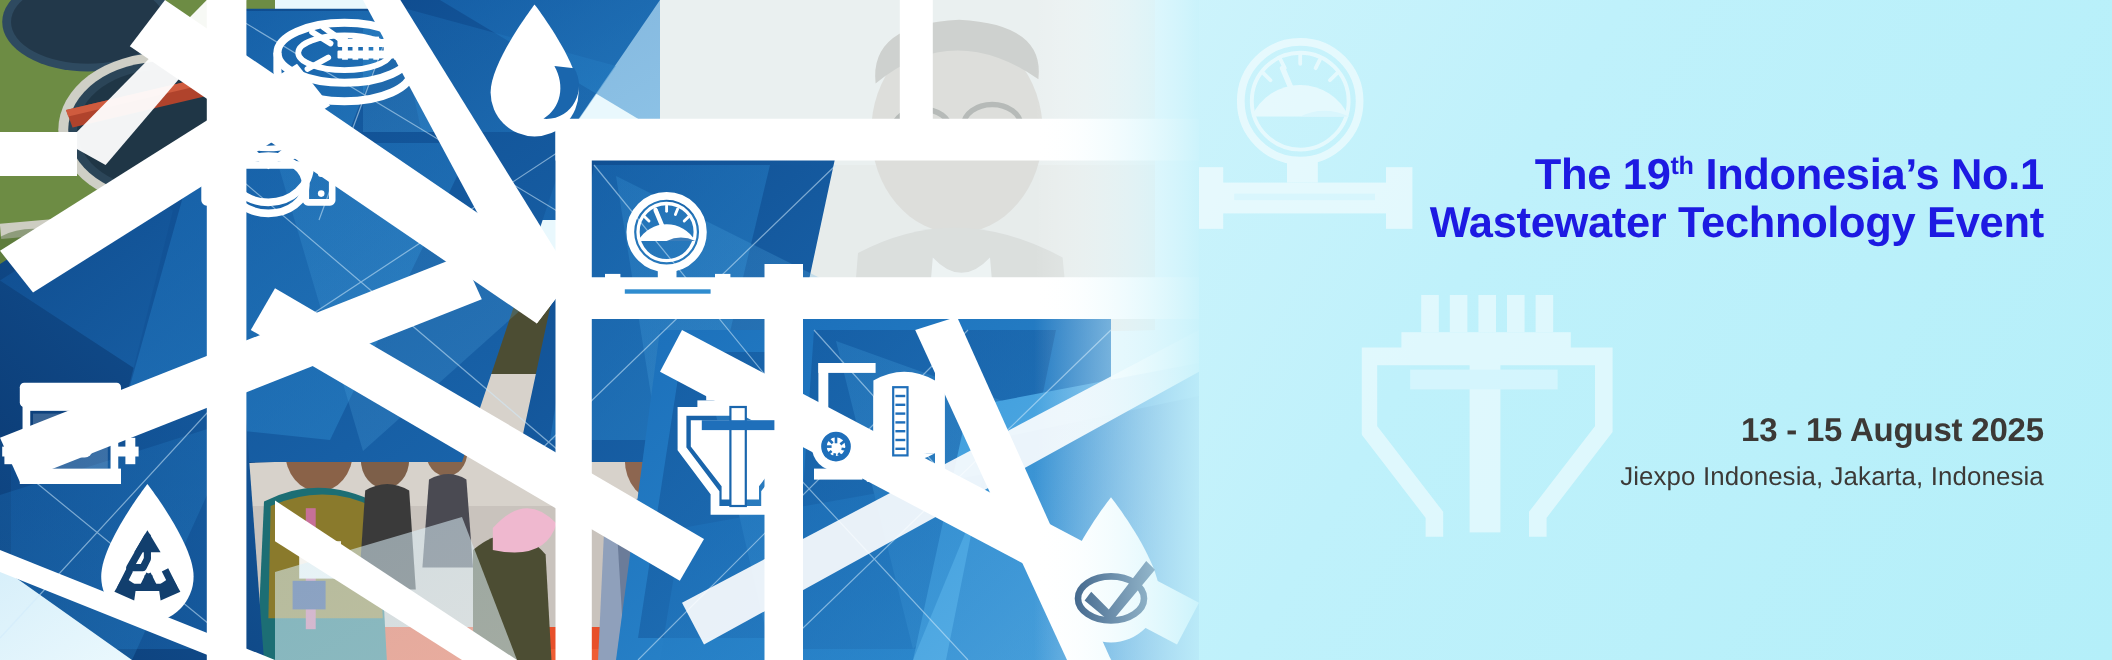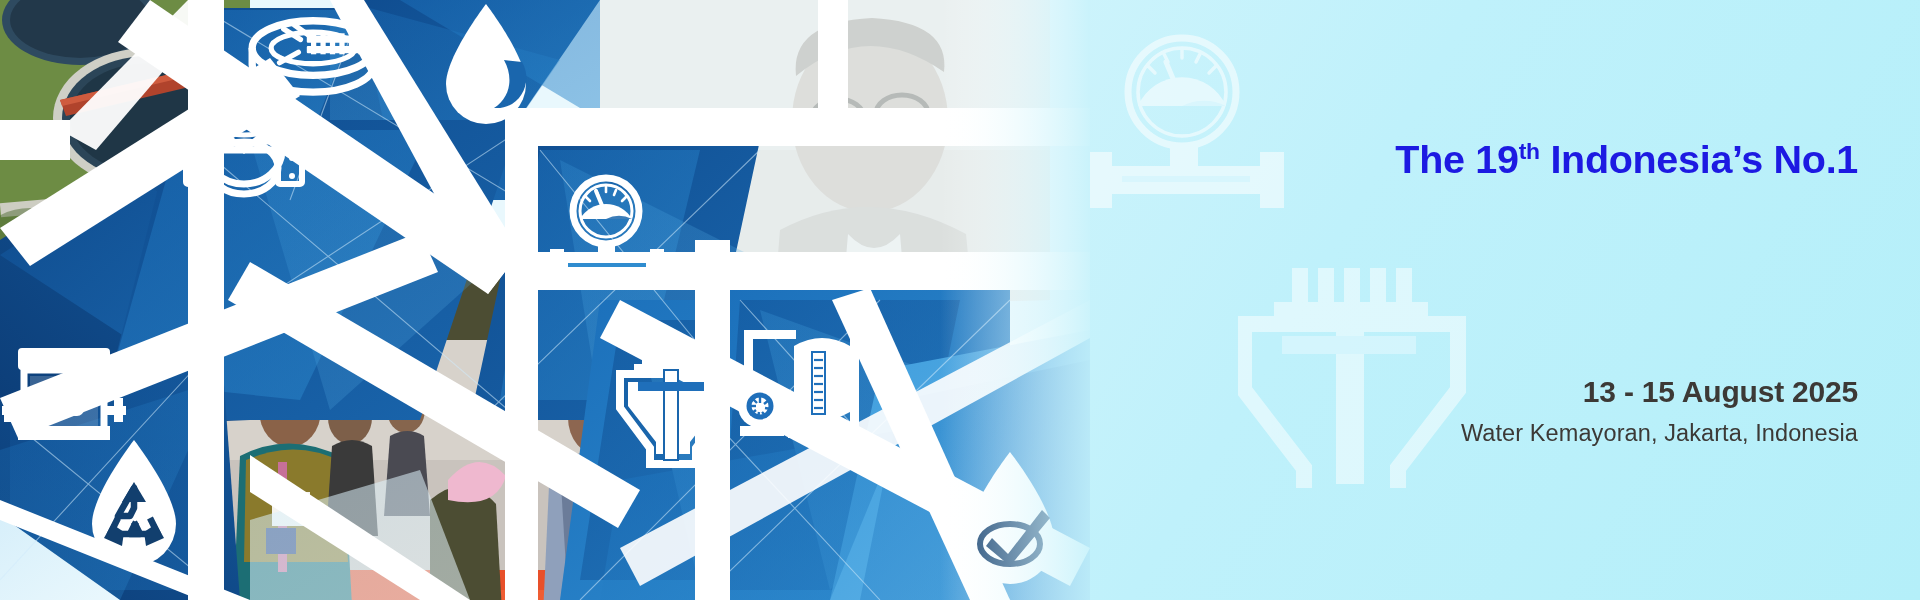--- a/index.html
+++ b/index.html
@@ -426,20 +426,21 @@
           <rect x="98" y="46" width="28" height="170"></rect>
           <rect x="44" y="68" width="134" height="18" fill="#eafaff"></rect>
         </g>
       </svg>
     </div>
 
     <div id="text-block">
 
       <div id="headline">
         <span class="ln"><span>The 19</span><sup>th</sup><span> Indonesia’s No.1</span></span>
+        <span class="ln">Wastewater Technology Event</span>
       </div>
 
       <div id="date-line">13 - 15 August 2025</div>
-      <div id="venue-line">Water Kemayoran, Jakarta, Indonesia</div>
+      <div id="venue-line">Jiexpo Indonesia, Jakarta, Indonesia</div>
 
     </div>
   </div>
 </div>
 
 </body></html>

